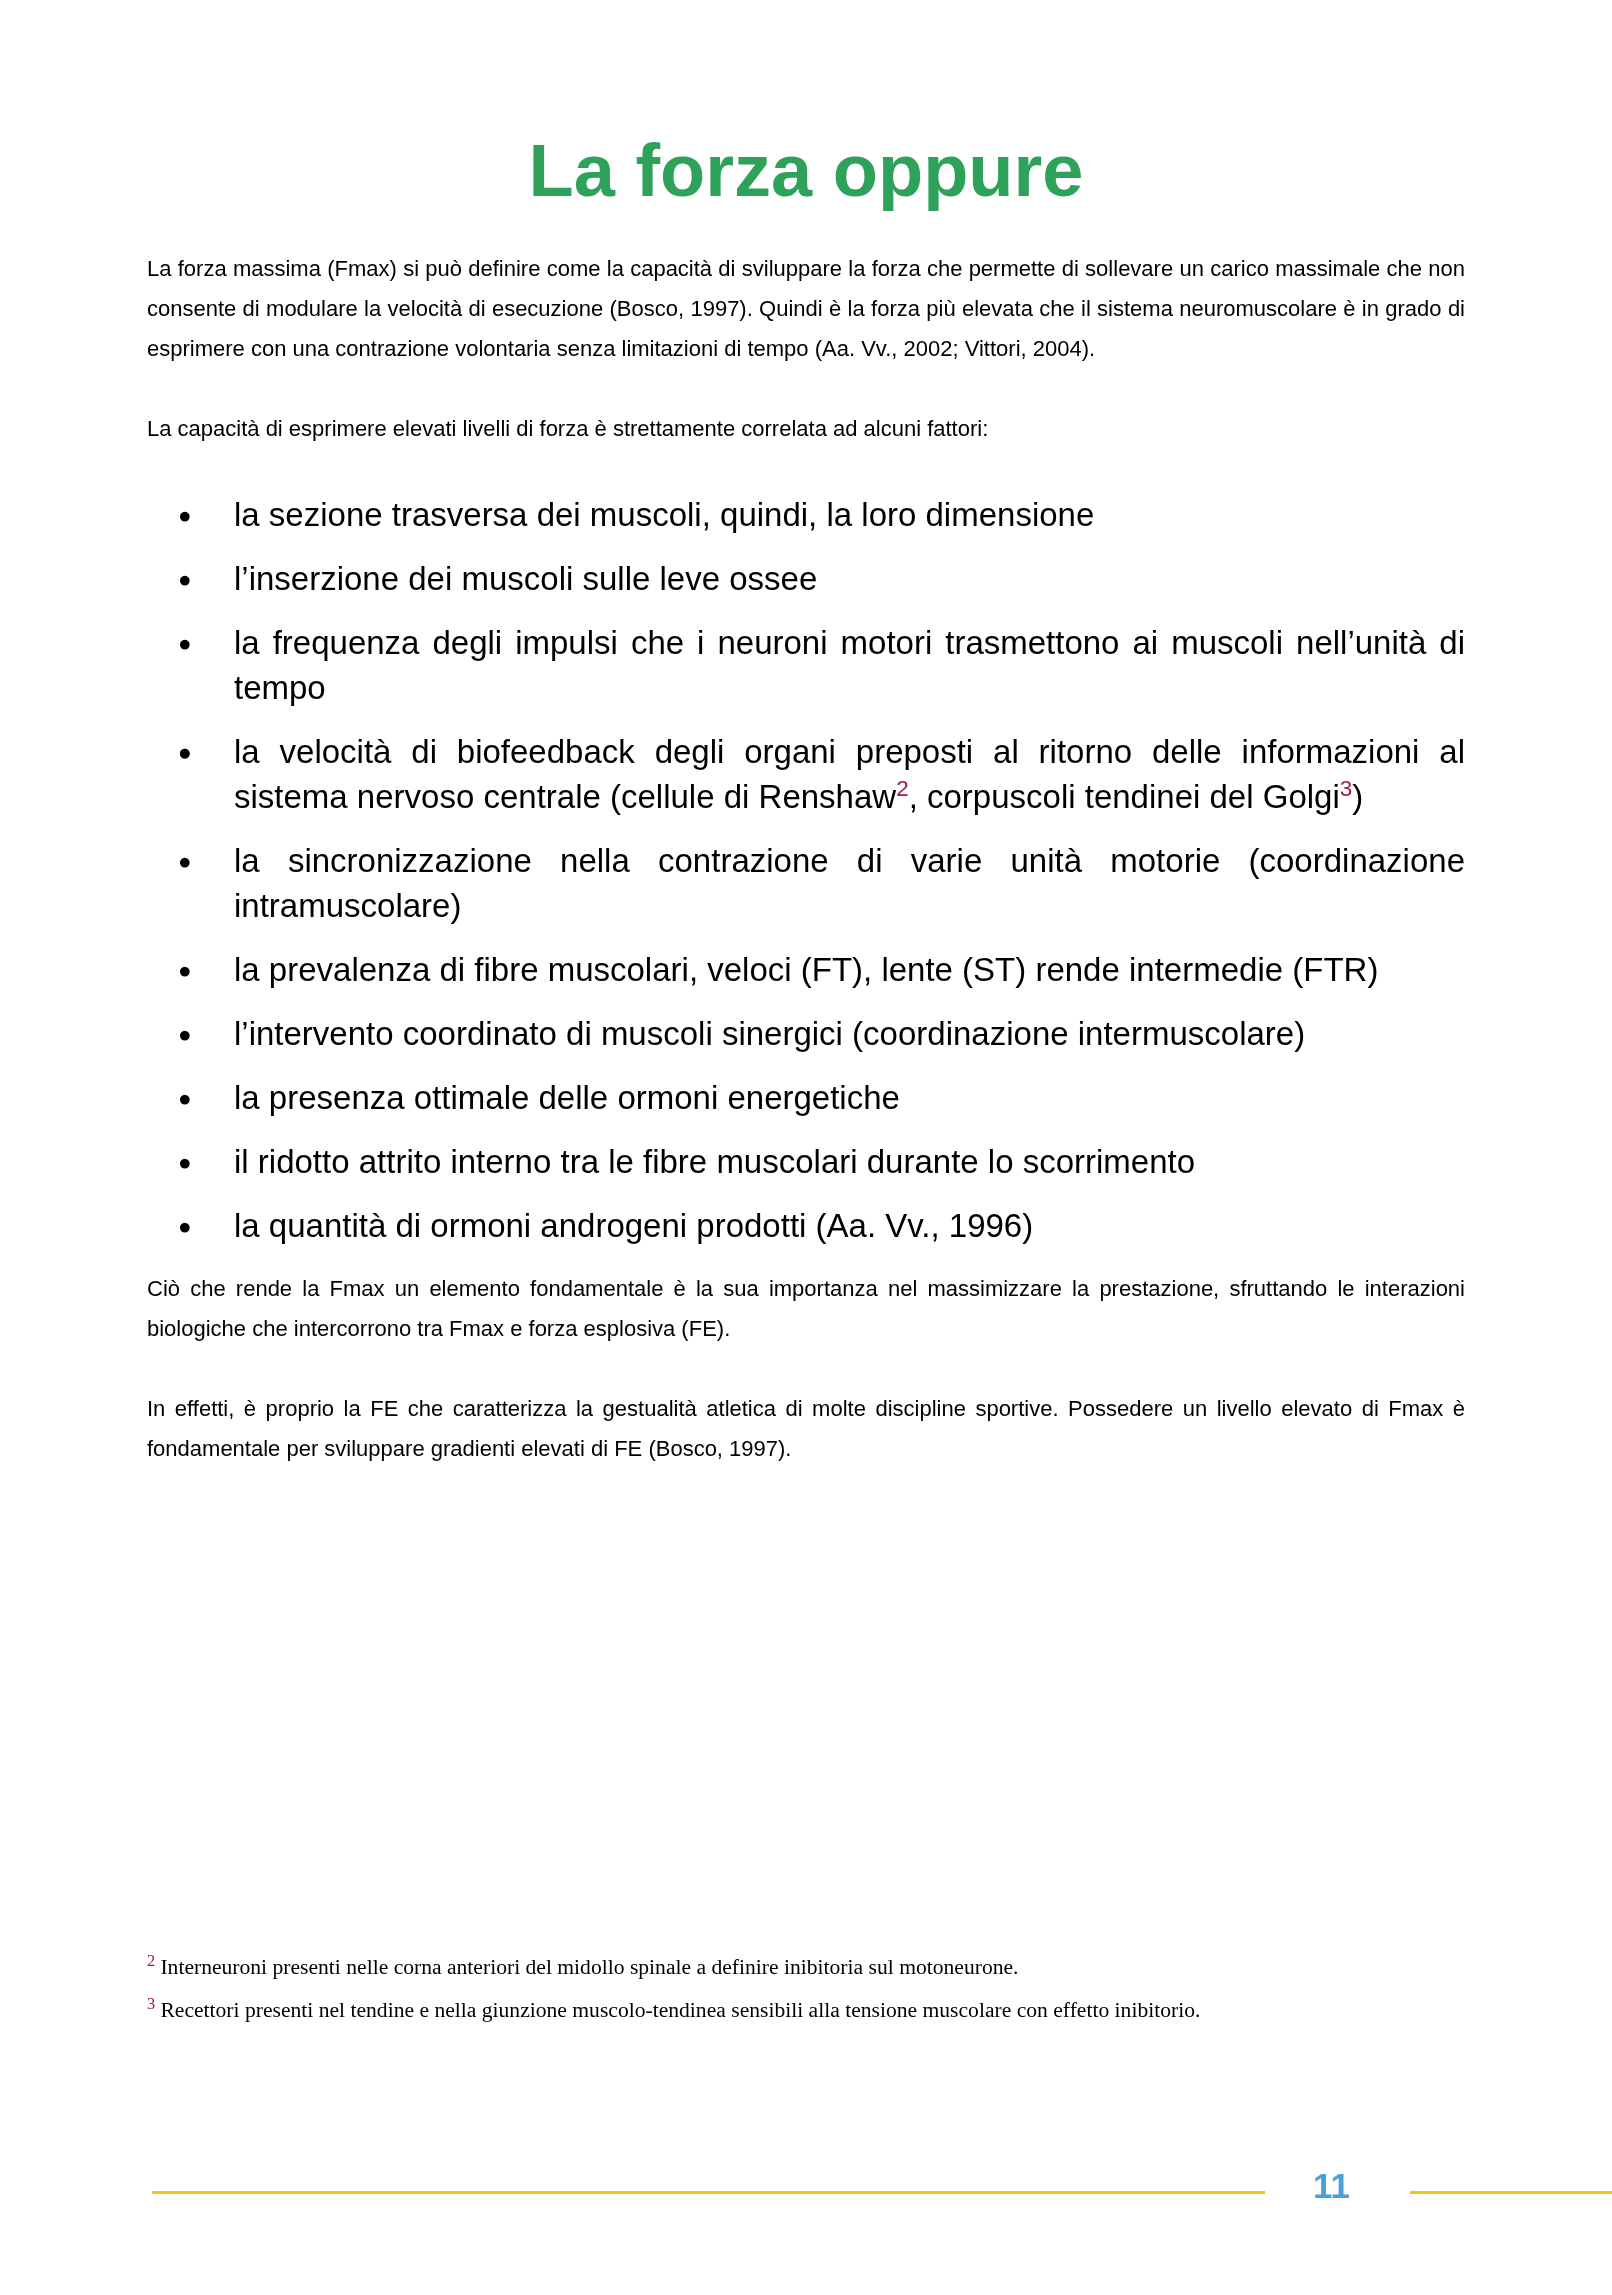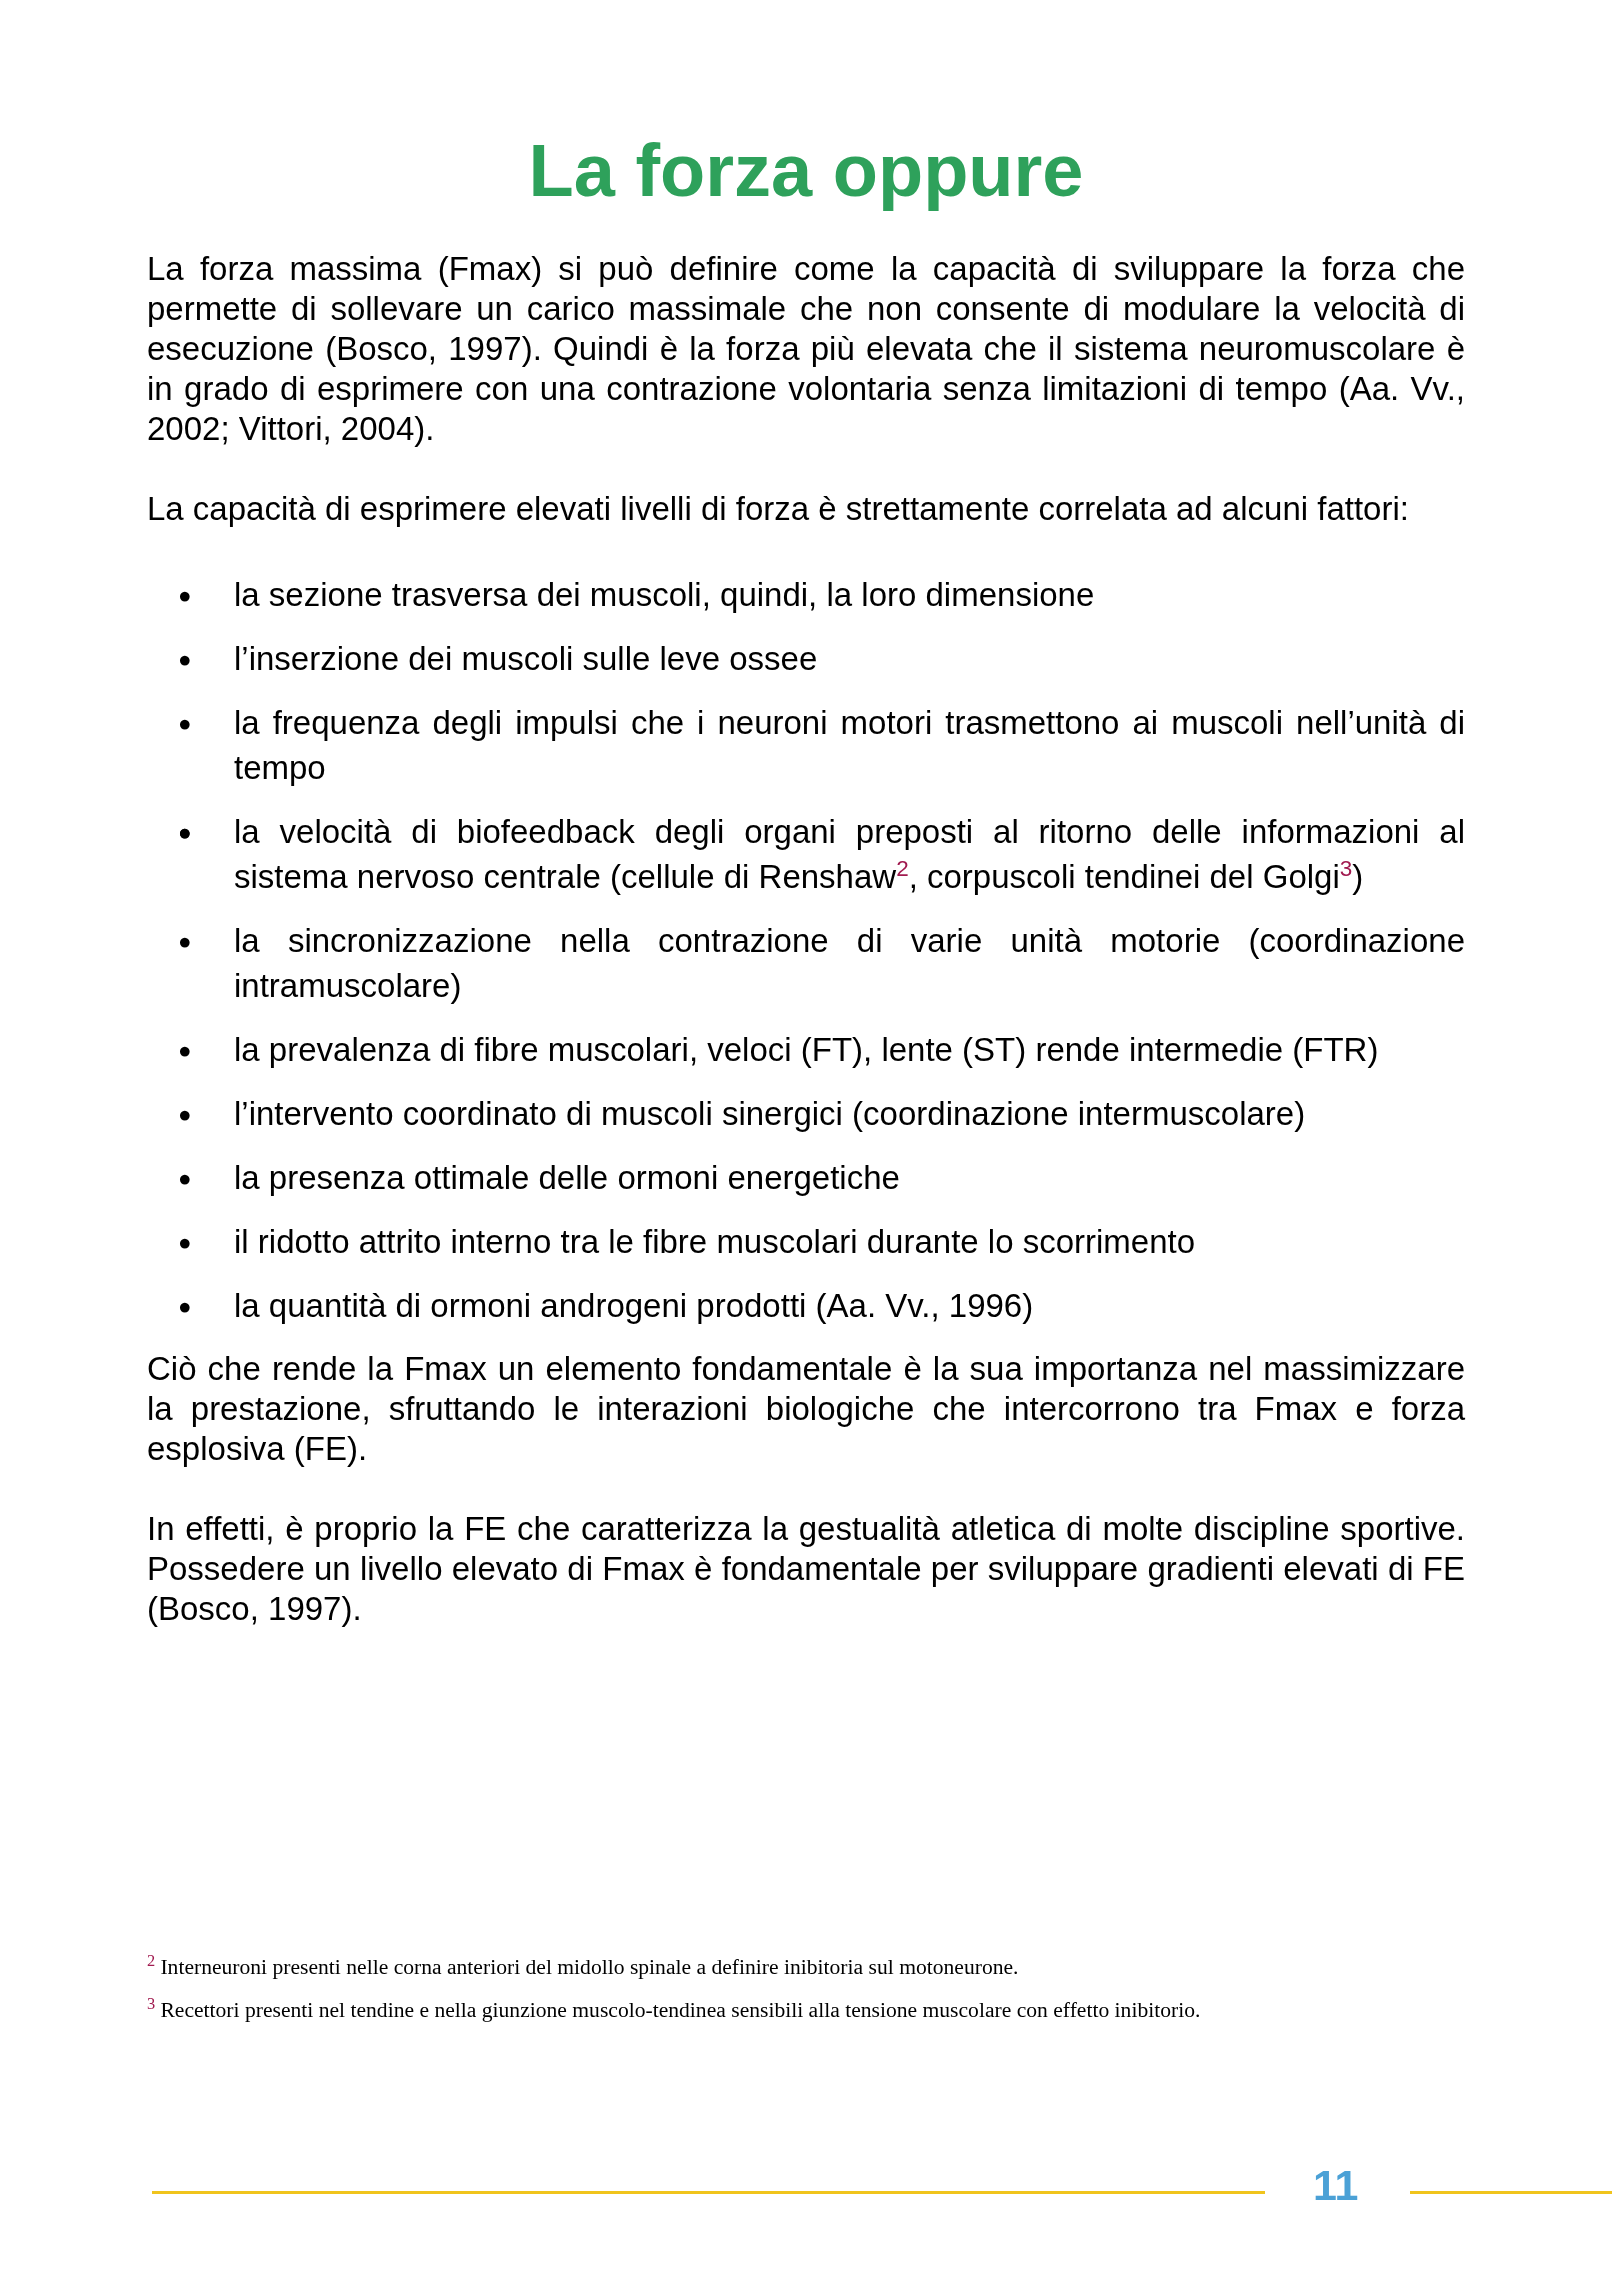--- a/index.html
+++ b/index.html
@@ -21,21 +21,21 @@
   h1.doc-title {
     margin: 128px 0 36px 0;
     font-size: 74px;
     line-height: 1.15;
     font-weight: bold;
     text-align: center;
     color: var(--title-color, #2ea15b);
   }
   p.body-par {
     margin: 0 0 40px 0;
-    font-size: 33px;
+    font-size: 22px;
     line-height: 40px;
     text-align: justify;
   }
   ul.factors {
     list-style: none;
     margin: 43px 0 0 0;
     padding: 0;
   }
   ul.factors li {
     position: relative;
@@ -86,21 +86,21 @@
     top: 2191px;
     height: 2.6px;
     background: var(--footer-line-color, #f0c41d);
   }
   .footer-rule.left  { left: 152px;  width: 1113px; }
   .footer-rule.right { left: 1410px; width: 202px; }
   .page-number {
     position: absolute;
     left: 1313px;
     top: 2168px;
-    font-size: 43px;
+    font-size: 35px;
     line-height: 35px;
     font-weight: bold;
     color: var(--page-number-color, #4ba1d6);
   }
 </style>
 </head>
 <body>
 
 <div class="page">
   <div class="content">

